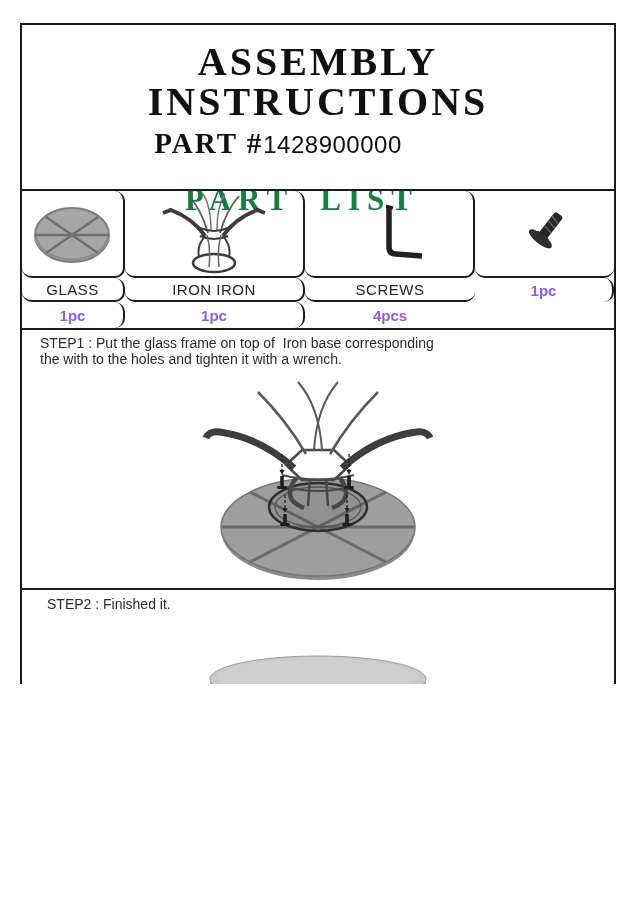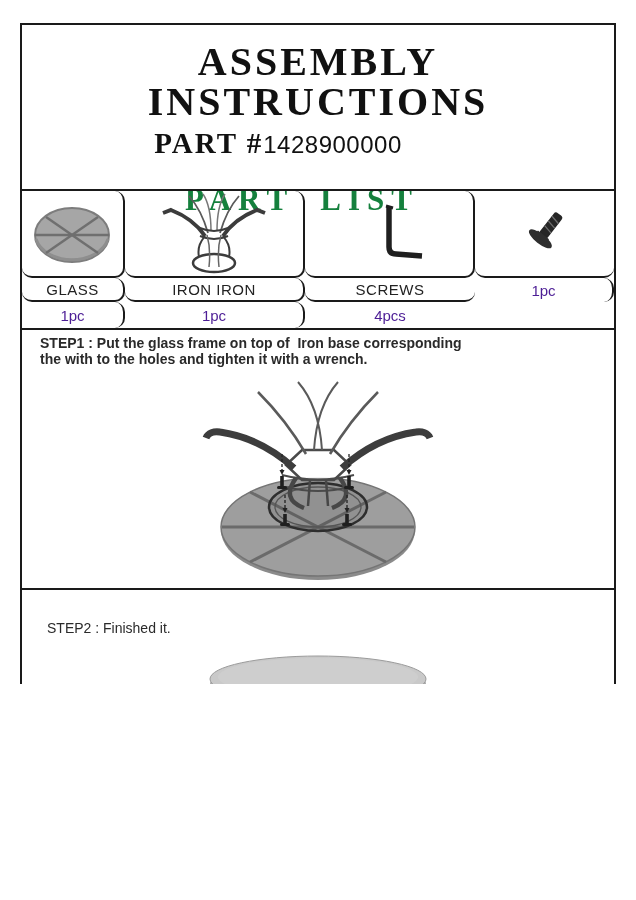--- a/index.html
+++ b/index.html
@@ -56,37 +56,37 @@
     box-sizing:border-box;
     border-right:2px solid #1a1a1a;
     display:flex;align-items:center;justify-content:center;
     overflow:hidden;
     border-radius:10px;
   }
   .parts-table .cell.last{border-right:none;}
   .parts-table .row-a{border-bottom:2px solid #1a1a1a;}
   .parts-table .row-b{border-bottom:2px solid #1a1a1a;}
   .part-name{font-size:15px;letter-spacing:0.5px;color:#222;}
-  .part-qty{font-size:15px;color:#4c1d95;}
+  .part-qty{font-size:15px;color:#8b5cf6;font-weight:bold;}
   
   .step1{
     position:absolute;left:0;top:299px;width:592px;height:266px;
-    border-bottom:2px solid #1a1a1a;box-sizing:border-box;font-weight:bold;
+    border-bottom:2px solid #1a1a1a;box-sizing:border-box;
   }
   .step2{
     position:absolute;left:0;top:565px;width:592px;height:281px;
     box-sizing:border-box;
   }
   .step-text{
     margin:0;
     padding:11px 14px 0 18px;
     font-size:14px;line-height:16px;color:#2a2a2a;
     white-space:pre;
   }
-  .step2 .step-text{padding-left:25px;padding-top:30px;}
+  .step2 .step-text{padding-left:25px;padding-top:6px;}
   .fig{position:absolute;left:50%;transform:translateX(-50%);}
   .fig-step1{top:56px;}
   .fig-step2{top:58px;}
 </style>
 </head>
 <body>
 
 <div class="page">
   <div class="sheet">
 

